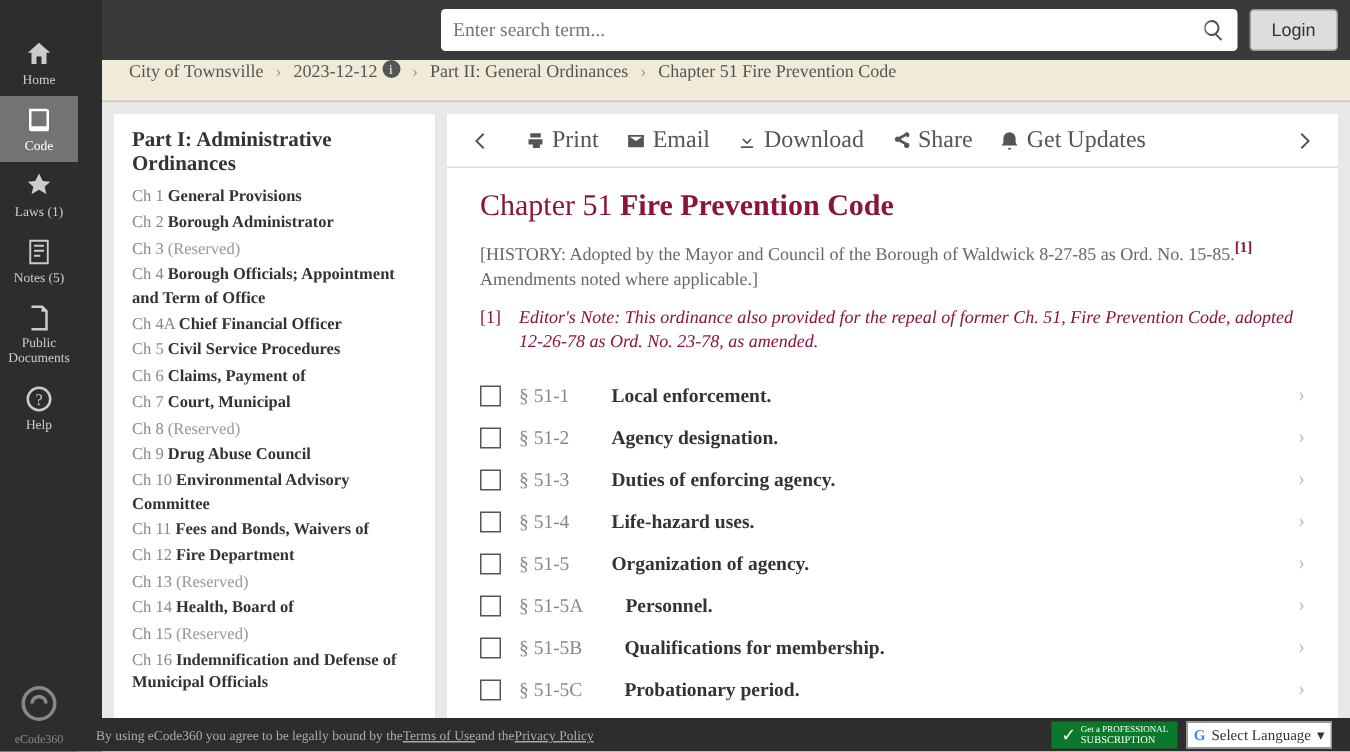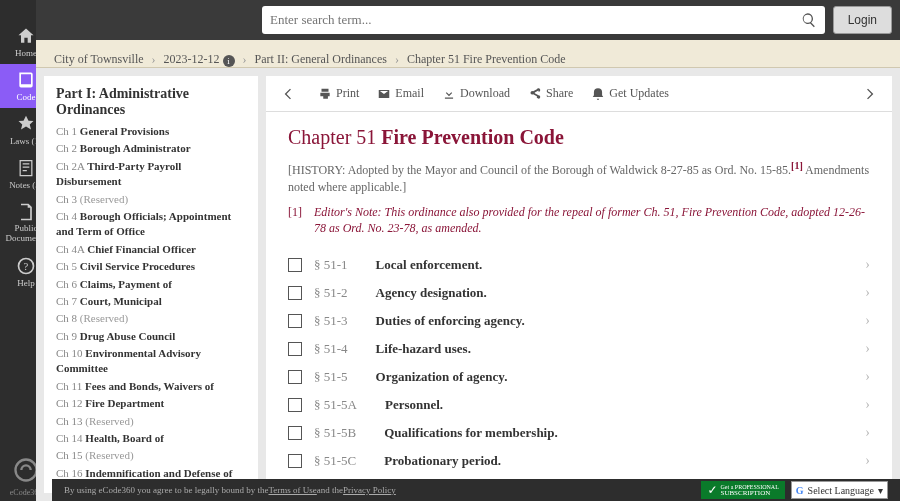--- a/index.html
+++ b/index.html
@@ -1,44 +1,44 @@
 <!DOCTYPE html>
 <html><head>
 <meta charset="utf-8">
 <style>
 *{margin:0;padding:0;box-sizing:border-box;font-family:Georgia,'Times New Roman',serif;}
 body{width:900px;height:501px;overflow:hidden;background:#2d2d2d;position:relative;}
 .left-rail{position:absolute;left:0;top:0;width:52px;height:100%;background:#2d2d2d;display:flex;flex-direction:column;align-items:center;padding-top:20px;color:#ccc;font-family:Arial,sans-serif;}
 .rail-item{display:flex;flex-direction:column;align-items:center;justify-content:center;width:100%;padding:6px 0;cursor:pointer;font-size:9px;}
 .rail-item svg{width:20px;height:20px;fill:#ccc;margin-bottom:2px;}
-.rail-item.active{background:#8b5cf6;}
+.rail-item.active{background:#737373;}
 .rail-item.active svg{fill:#fff;}
 .rail-item.active span{color:#fff;}
 .logo-bottom{position:absolute;bottom:4px;left:0;width:52px;text-align:center;}
 .logo-bottom svg{width:28px;height:28px;fill:#888;}
 .logo-text{font-size:8px;color:#888;}
-.main{position:absolute;left:36px;top:0;right:0;height:100%;background:#fff;display:flex;flex-direction:column;}
+.main{position:absolute;left:68px;top:0;right:0;height:100%;background:#fff;display:flex;flex-direction:column;}
 .top-bar{height:40px;background:#3a3a3a;display:flex;align-items:center;padding:0 8px;gap:8px;}
 .search-box{flex:1;height:28px;background:#fff;border-radius:3px;display:flex;align-items:center;padding:0 8px;}
 .search-box input{flex:1;border:none;outline:none;font-size:13px;font-family:Georgia,serif;color:#333;}
 .search-box svg{width:16px;height:16px;fill:#555;}
 .login-btn{height:28px;padding:0 14px;background:#ddd;border:1px solid #999;border-radius:3px;font-size:12px;color:#333;cursor:pointer;font-family:Arial,sans-serif;}
-.breadcrumb{height:28px;background:#f0ead8;border-bottom:1px solid #d0c8b0;display:flex;align-items:flex-end;padding:0 18px;font-size:12px;color:#555;font-family:Arial,sans-serif;overflow:hidden;}
+.breadcrumb{height:28px;background:#f0ead8;border-bottom:1px solid #d0c8b0;display:flex;align-items:flex-start;padding:0 18px;font-size:12px;color:#555;font-family:Arial,sans-serif;overflow:hidden;}
 .breadcrumb a{color:#555;text-decoration:none;}
 .breadcrumb .sep{margin:0 8px;color:#999;}
 .info-icon{display:inline-block;width:12px;height:12px;border-radius:50%;background:#555;color:#fff;text-align:center;line-height:12px;font-size:9px;margin-left:3px;}
 .content-wrap{flex:1;display:flex;overflow:hidden;background:#e8e8e8;}
 .toc-panel{width:214px;background:#fff;margin:8px 0 8px 8px;overflow-y:auto;padding:10px 12px;font-family:Arial,sans-serif;}
 .toc-title{font-size:14px;font-weight:bold;color:#333;margin-bottom:6px;font-family:Georgia,serif;}
 .toc-item{font-size:11px;line-height:1.4;margin-bottom:2px;color:#333;cursor:pointer;}
 .toc-item .ch{color:#888;}
 .toc-item .res{color:#999;}
 .toc-item b{color:#333;text-align:right;}
 .doc-panel{flex:1;background:#fff;margin:8px;display:flex;flex-direction:column;overflow:hidden;}
-.toolbar{height:36px;border-bottom:1px solid #ddd;display:flex;align-items:center;padding:12px 10px;gap:18px;font-family:Arial,sans-serif;font-size:12px;color:#555;}
+.toolbar{height:36px;border-bottom:1px solid #ddd;display:flex;align-items:center;padding:12px 10px;gap:18px;font-family:Arial,sans-serif;font-size:16px;color:#555;}
 .toolbar .navbtn{width:24px;height:24px;display:flex;align-items:center;justify-content:center;cursor:pointer;}
 .toolbar .navbtn svg{width:16px;height:16px;fill:#555;}
 .toolbar .tool{display:flex;align-items:center;gap:4px;cursor:pointer;}
 .toolbar .tool svg{width:14px;height:14px;fill:#555;}
 .toolbar .spacer{flex:1;}
 .doc-body{flex:1;overflow-y:auto;padding:14px 22px;}
 .chapter-title{font-size:20px;color:#8a1538;margin-bottom:10px;font-family:Georgia,serif;}
 .chapter-title b{font-weight:bold;}
 .history{font-size:12px;color:#666;line-height:1.4;margin-bottom:8px;}
 .history sup{color:#8a1538;font-weight:bold;}
@@ -128,21 +128,20 @@
     <span class="sep">›</span>
     <a>Chapter 51 Fire Prevention Code</a>
   </div>
 
   <div class="content-wrap">
     <div class="toc-panel">
       <div class="toc-title">Part I: Administrative Ordinances</div>
       <div id="toc-list">
           <div class="toc-item"><span class="ch">Ch 1</span> <b>General Provisions</b></div>
           <div class="toc-item"><span class="ch">Ch 2</span> <b>Borough Administrator</b></div>
-          <div class="toc-item"><span class="ch">Ch 2A</span> <b>Third-Party Payroll Disbursement</b></div>
           <div class="toc-item"><span class="ch">Ch 3</span> <span class="res">(Reserved)</span></div>
           <div class="toc-item"><span class="ch">Ch 4</span> <b>Borough Officials; Appointment and Term of Office</b></div>
           <div class="toc-item"><span class="ch">Ch 4A</span> <b>Chief Financial Officer</b></div>
           <div class="toc-item"><span class="ch">Ch 5</span> <b>Civil Service Procedures</b></div>
           <div class="toc-item"><span class="ch">Ch 6</span> <b>Claims, Payment of</b></div>
           <div class="toc-item"><span class="ch">Ch 7</span> <b>Court, Municipal</b></div>
           <div class="toc-item"><span class="ch">Ch 8</span> <span class="res">(Reserved)</span></div>
           <div class="toc-item"><span class="ch">Ch 9</span> <b>Drug Abuse Council</b></div>
           <div class="toc-item"><span class="ch">Ch 10</span> <b>Environmental Advisory Committee</b></div>
           <div class="toc-item"><span class="ch">Ch 11</span> <b>Fees and Bonds, Waivers of</b></div>

